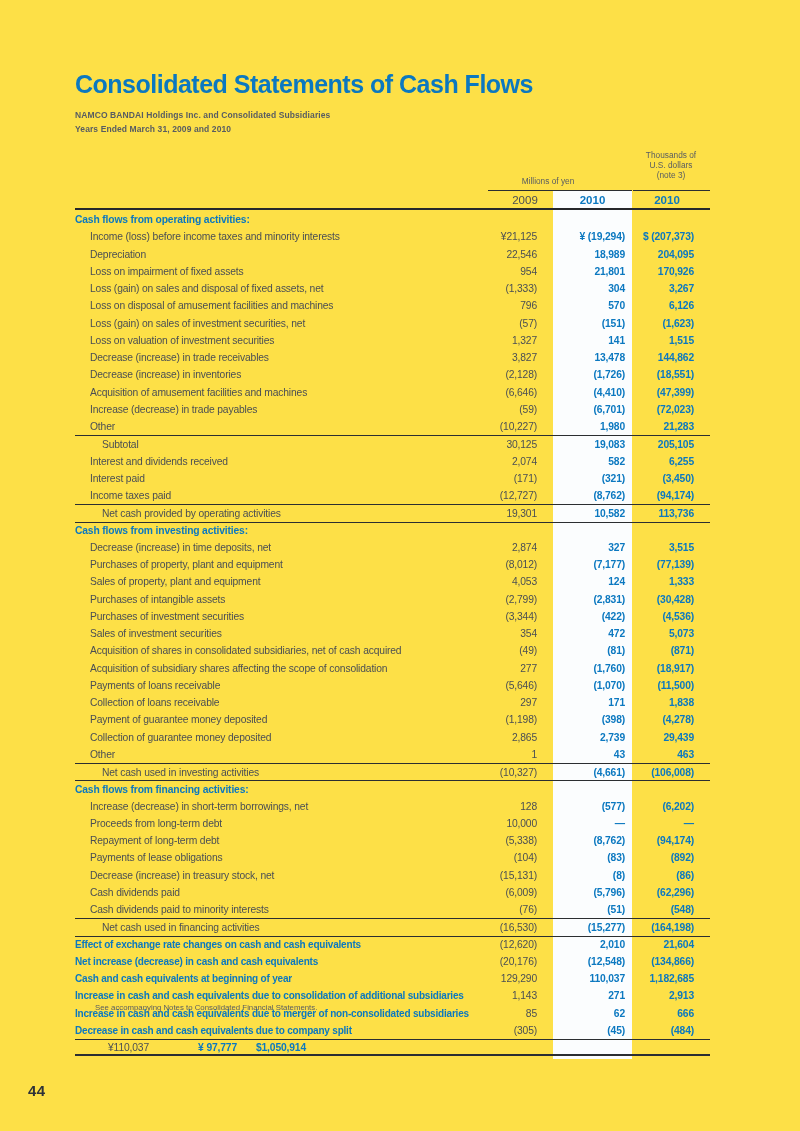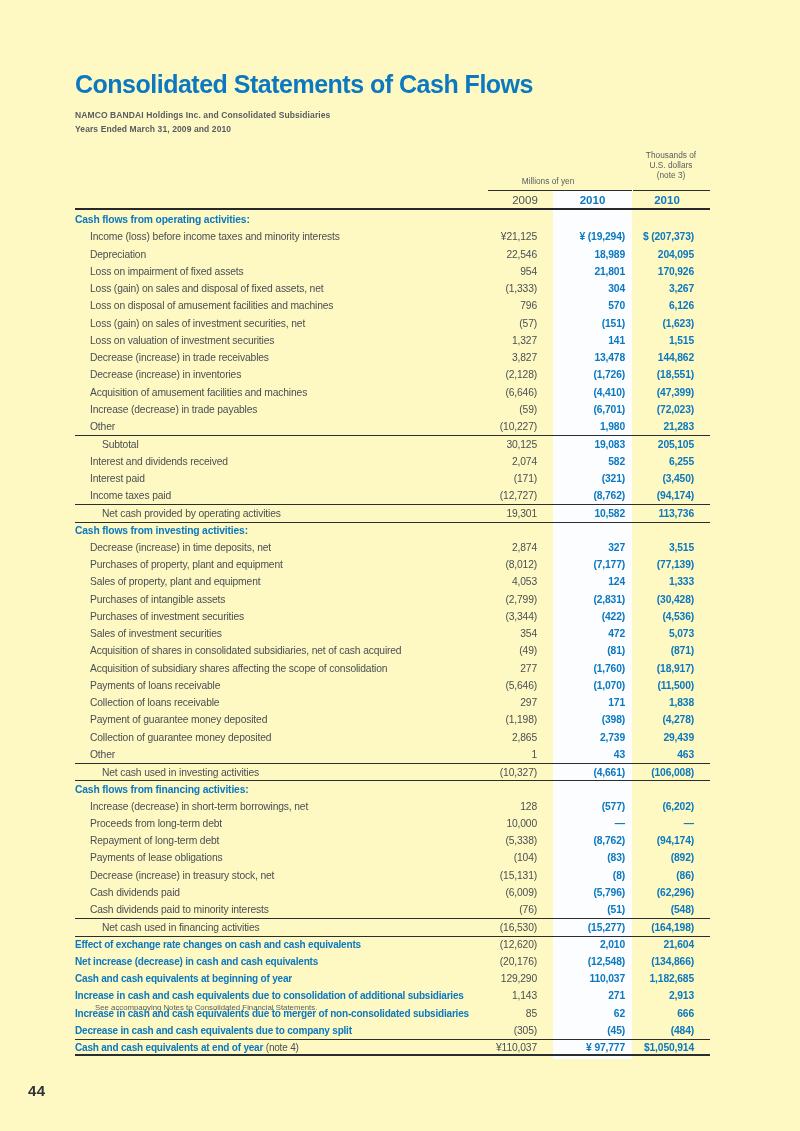--- a/index.html
+++ b/index.html
@@ -5,21 +5,21 @@
   * { margin:0; padding:0; box-sizing:border-box; }
   html,body { width:800px; }
   body {
     font-family:"Liberation Sans","DejaVu Sans",sans-serif;
     background:#eaf1f8;
     color:#4a4e54;
   }
   .page {
     position:relative;
     width:800px; height:1131px;
-    background:#fef9c3;
+    background:#fde047;
     overflow:hidden;
   }
   .doc-title {
     position:absolute; left:75px; top:70px;
     font-size:25px; font-weight:700; letter-spacing:-0.5px;
     color:#0b78c0;
   }
   .subtitle { position:absolute; left:75px; font-size:8.5px; color:#585c62; letter-spacing:0.1px;font-weight:bold; }
   .subtitle1 { top:110px; }
   .subtitle2 { top:124px; }
@@ -377,21 +377,20 @@
           <div class="c2010m">62</div>
           <div class="c2010u">666</div>
         </div>
         <div class="row summary">
           <div class="lbl">Decrease in cash and cash equivalents due to company split</div>
           <div class="c2009">(305)</div>
           <div class="c2010m">(45)</div>
           <div class="c2010u">(484)</div>
         </div>
         <div class="row grand bt bb">
-          <div class="lbl">Cash and cash equivalents at end of year<span class="note-suffix"> (note 4)</span></div>
           <div class="c2009">¥110,037</div>
           <div class="c2010m">¥ 97,777</div>
           <div class="c2010u">$1,050,914</div>
         </div>
       </div>
   </div>
 
   <div class="footnote">See accompanying Notes to Consolidated Financial Statements.</div>
   <div class="page-number">44</div>
 

